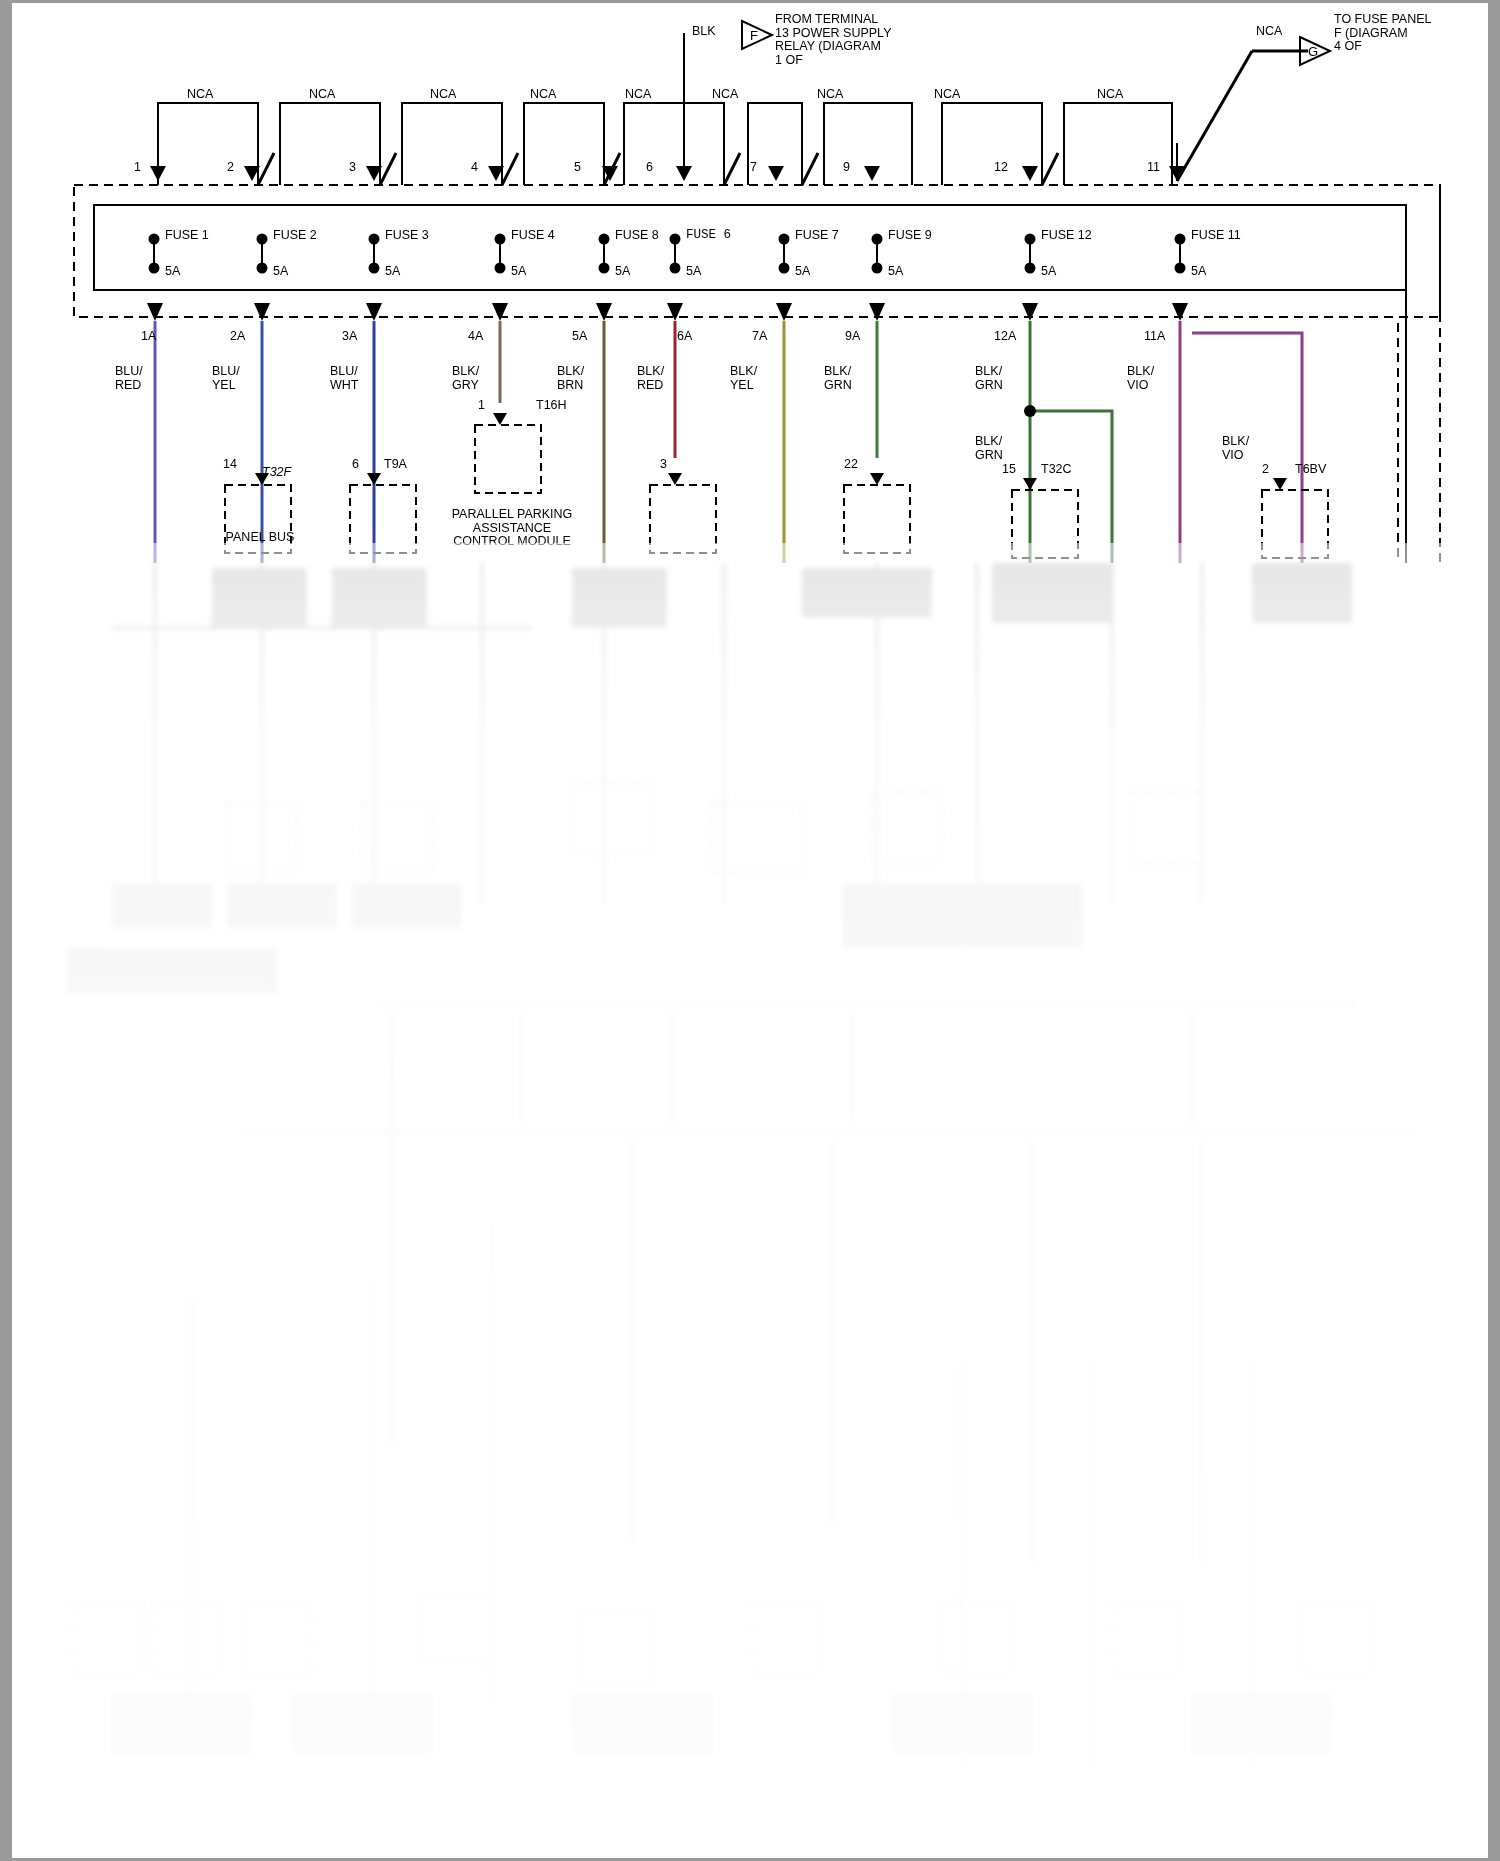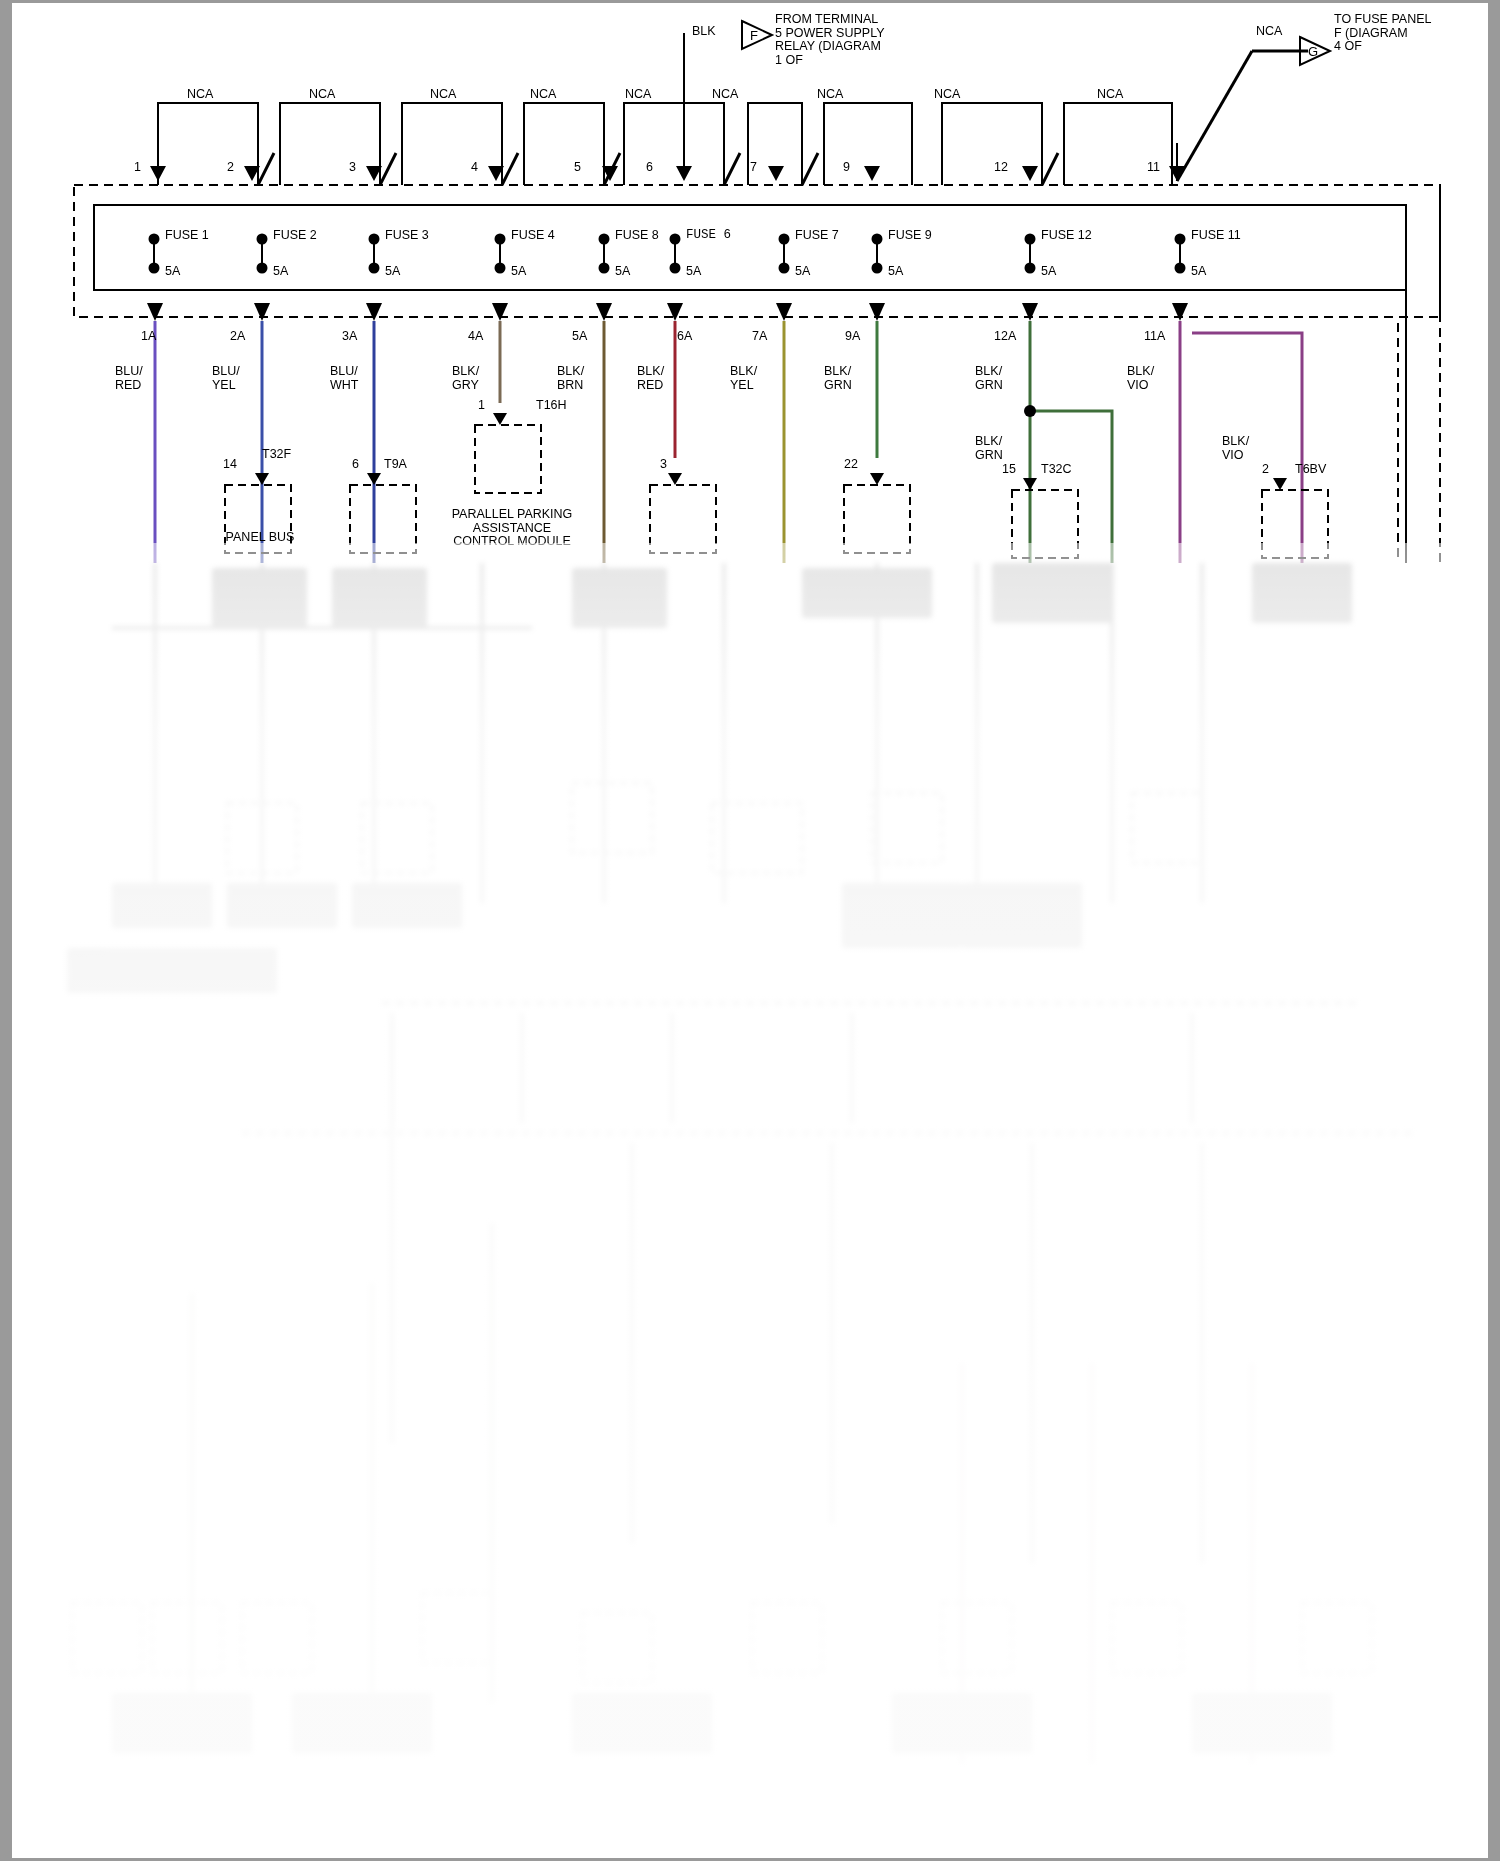--- a/index.html
+++ b/index.html
@@ -221,21 +221,21 @@
 
       <g fill="none" stroke="#000" stroke-width="2">
         <path d="M 730 18 L 760 32 L 730 46 Z"></path>
         <path d="M 1288 34 L 1318 48 L 1288 62 Z"></path>
       </g>
       <text x="738" y="37" font-family="Liberation Sans, sans-serif" font-size="13" fill="#000">F</text>
       <text x="1296" y="53" font-family="Liberation Sans, sans-serif" font-size="13" fill="#000">G</text>
     </svg>
 
     <div class="lbl" style="left:763px; top:10px;">FROM TERMINAL
-5 POWER SUPPLY
+13 POWER SUPPLY
 RELAY (DIAGRAM
 1 OF</div>
     <div class="lbl" style="left:1322px; top:10px;">TO FUSE PANEL
 F (DIAGRAM
 4 OF</div>
     <div class="lbl" style="left:680px; top:22px;">BLK</div>
     <div class="lbl" style="left:1244px; top:22px;">NCA</div>
 
     <div class="lbl" style="left:175px; top:85px;">NCA</div>
     <div class="lbl" style="left:297px; top:85px;">NCA</div>
@@ -310,21 +310,21 @@
     <div class="lbl" style="left:963px; top:362px;">BLK/
 GRN</div>
     <div class="lbl" style="left:1115px; top:362px;">BLK/
 VIO</div>
     <div class="lbl" style="left:963px; top:432px;">BLK/
 GRN</div>
     <div class="lbl" style="left:1210px; top:432px;">BLK/
 VIO</div>
 
     <div class="lbl" style="left:211px; top:455px;">14</div>
-    <div class="lbl" style="left:250px; top:445px;">T32F</div>
+    <div class="lbl" style="left:250px; top:463px;font-style:italic;">T32F</div>
     <div class="lbl" style="left:340px; top:455px;">6</div>
     <div class="lbl" style="left:372px; top:455px;">T9A</div>
     <div class="lbl" style="left:466px; top:396px;">1</div>
     <div class="lbl" style="left:524px; top:396px;">T16H</div>
     <div class="lbl" style="left:648px; top:455px;">3</div>
     <div class="lbl" style="left:832px; top:455px;">22</div>
     <div class="lbl" style="left:990px; top:460px;">15</div>
     <div class="lbl" style="left:1029px; top:460px;">T32C</div>
     <div class="lbl" style="left:1250px; top:460px;">2</div>
     <div class="lbl" style="left:1283px; top:460px;">T6BV</div>

